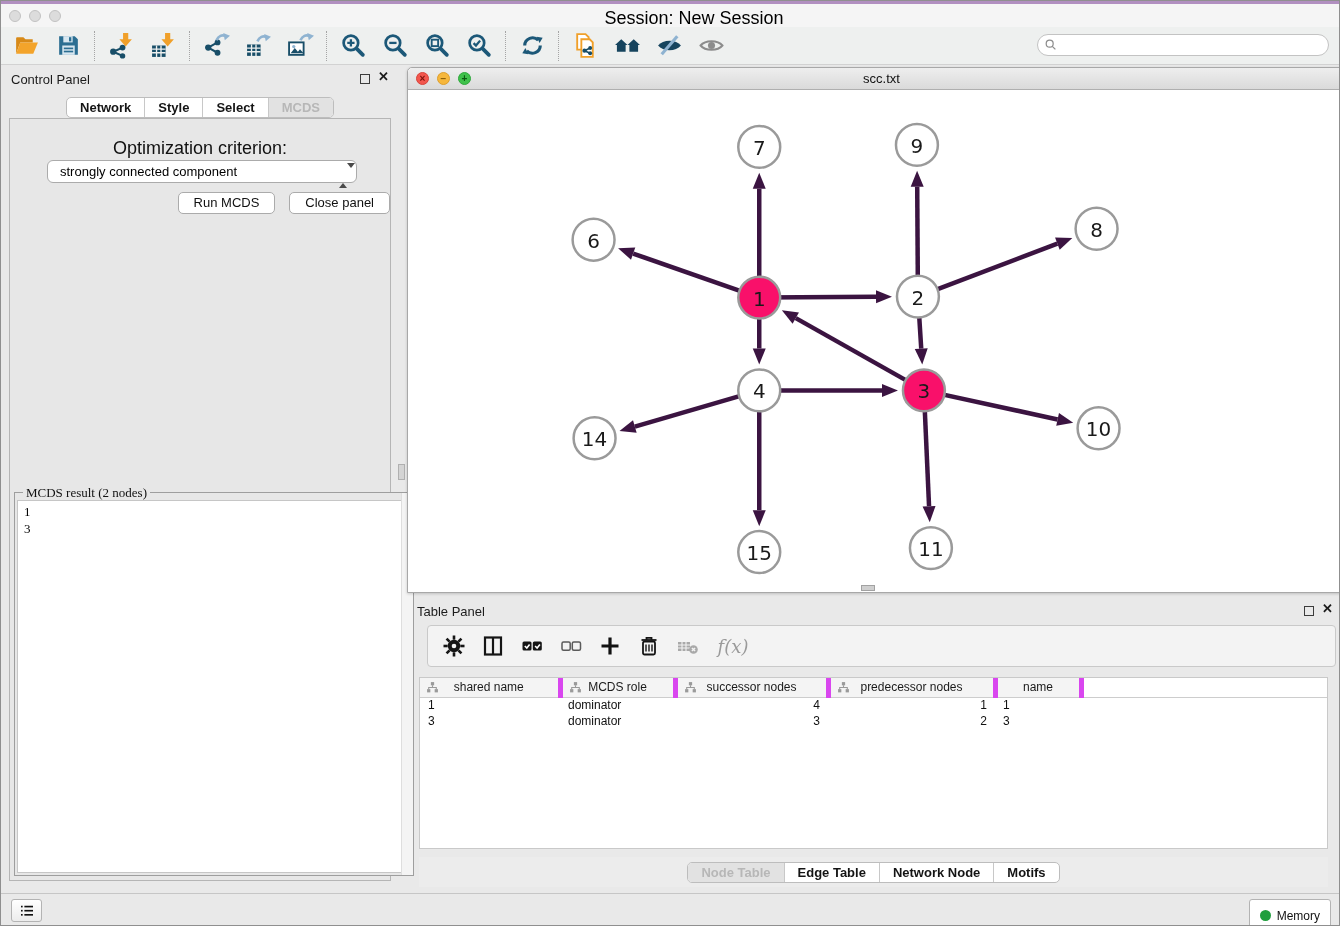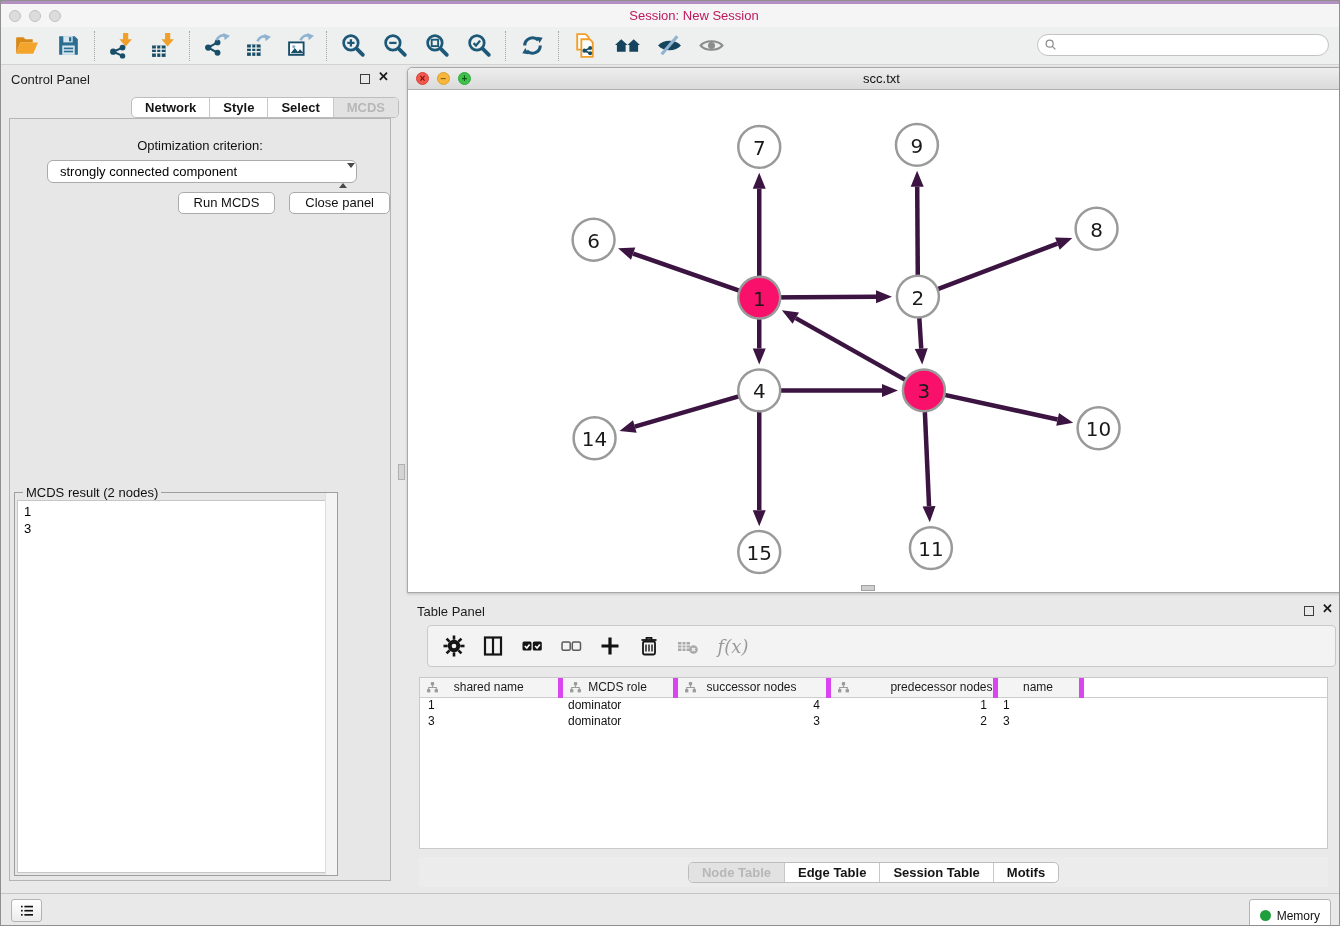--- a/index.html
+++ b/index.html
@@ -9,21 +9,21 @@
     background:#e9e9e9; overflow:hidden;
     font-family:"Liberation Sans", sans-serif;
     border:1px solid #8f8f8f;
   }
   
   .top-strip { position:absolute; left:0; top:0; width:100%; height:3px; background:#b18fc0; }
   .titlebar { position:absolute; left:0; top:3px; width:100%; height:23px; background:#f5f5f5; }
   .tl-dot { position:absolute; top:6px; width:12px; height:12px; border-radius:50%;
             background:#dcdcdc; border:1px solid #c2c2c2; }
   .window-title { position:absolute; left:0; right:0; top:4px; text-align:center;
-                  font-size:13px; color:#be185d;padding-left:48px; }
+                  font-size:18px; color:#000000;padding-left:48px; }
   
   .toolbar { position:absolute; left:0; top:26px; width:100%; height:38px; background:#eef0ef;
              border-bottom:1px solid #d2d2d2; display:flex; align-items:center; padding-left:4px; }
   .tb-btn { width:42px; height:34px; display:flex; align-items:center; justify-content:center; }
   .tb-btn svg { width:27px; height:27px; }
   .tb-sep { width:1px; height:30px; border-left:1px dotted #a5a5a5; margin:0 5px; }
   .search-wrap { position:absolute; right:10px; top:33px; width:292px; height:22px; }
   .search-wrap input { width:100%; height:100%; border:1px solid #c3c3c3; border-radius:11px;
       background:#fff; padding:0 8px 0 26px; font-size:12px; outline:none;
       font-family:"Liberation Sans",sans-serif; }
@@ -35,38 +35,38 @@
   .p-close::after { content:"✕"; }
   
   .seg { display:inline-flex; border:1px solid #bdbdbd; border-radius:5px; overflow:hidden;
          background:#fff; height:21px; }
   .seg .sg { font-size:13px; line-height:19px; padding:0 13px; color:#141414;
              border-left:1px solid #c8c8c8; font-weight:bold; white-space:nowrap; }
   .seg .sg:first-child { border-left:none; }
   .seg .sg.active { background:#e2e2e2; color:#b7b7b7; }
   
   .control-panel { position:absolute; left:0; top:64px; width:398px; height:826px; }
-  .cp-tabs { position:absolute; left:0; top:32px; width:100%; display:flex; justify-content:flex-end; z-index:2; }
+  .cp-tabs { position:absolute; left:0; top:32px; width:100%; display:flex; justify-content:center; z-index:2; }
   .cp-box { position:absolute; left:8px; top:53px; width:382px; height:763px;
             background:#e7e7e7; border:1px solid #b5b5b5; }
-  .opt-label { position:absolute; top:19px; width:100%; text-align:center; font-size:13px; color:#111; }
+  .opt-label { position:absolute; top:19px; width:100%; text-align:center; font-size:18px; color:#111; }
   .dropdown { position:absolute; left:37px; top:41px; width:310px; height:23px; background:#fff;
               border:1px solid #ababab; border-radius:6px; font-size:13px; line-height:21px;
               padding-left:12px; }
   .dd-arrows { position:absolute; right:8px; top:4px; width:9px; height:14px; }
   .dd-arrows .up { width:0; height:0; border-left:4.5px solid transparent; border-right:4.5px solid transparent;
                    border-bottom:5px solid #4a4a4a; margin-bottom:3px; }
   .dd-arrows .dn { width:0; height:0; border-left:4.5px solid transparent; border-right:4.5px solid transparent;
                    border-top:5px solid #4a4a4a; }
   .btn-row { position:absolute; top:73px; width:100%; display:flex; justify-content:flex-end; gap:14px; }
   .mac-btn { height:22px; background:#fff; border:1px solid #ababab; border-radius:5px;
              font-size:13px; padding:0 15px; line-height:20px; color:#111;
              font-family:"Liberation Sans",sans-serif; }
-  .result-box { position:absolute; left:4px; top:373px; width:324px; height:384px;
-                border:1px solid #9e9e9e; background:#e7e7e7; }
+  .result-box { position:absolute; left:4px; top:373px; width:400px; height:384px;
+                border:1px solid #9e9e9e; background:#e7e7e7;font-family:Liberation Serif, serif; }
   .result-legend { position:absolute; left:8px; top:-8px; background:#e7e7e7; padding:0 3px;
                    font-size:13px; color:#111; }
   .result-area { position:absolute; left:2px; top:7px; right:2px; bottom:2px; background:#fff;
                  border:1px solid #c6c6c6; font-size:13px; line-height:17px; padding:2px 6px; }
   .result-scroll { position:absolute; right:0; top:0; bottom:0; width:12px; background:#f4f4f4;
                    border-left:1px solid #dedede; }
   
   .v-split-grip { position:absolute; left:397px; top:463px; width:7px; height:16px;
                   background:#d4d4d4; border:1px solid #b0b0b0; }
   
@@ -466,21 +466,21 @@
                     <path d="M6 4v2M2.5 7.5V6h7v1.5" stroke="#9a9a9a" fill="none"></path>
                   </svg></span><span>MCDS role</span></th>
               <th style="width: 153px;"><span class="h-icon"><svg viewBox="0 0 12 12" width="13" height="13">
                     <g fill="#9a9a9a">
                       <rect x="4.5" y="1" width="3" height="3"></rect>
                       <rect x="1" y="7.5" width="3" height="3"></rect>
                       <rect x="8" y="7.5" width="3" height="3"></rect>
                     </g>
                     <path d="M6 4v2M2.5 7.5V6h7v1.5" stroke="#9a9a9a" fill="none"></path>
                   </svg></span><span>successor nodes</span></th>
-              <th style="width: 167px; text-align: right;"><span class="h-icon"><svg viewBox="0 0 12 12" width="13" height="13">
+              <th style="width: 167px;"><span class="h-icon"><svg viewBox="0 0 12 12" width="13" height="13">
                     <g fill="#9a9a9a">
                       <rect x="4.5" y="1" width="3" height="3"></rect>
                       <rect x="1" y="7.5" width="3" height="3"></rect>
                       <rect x="8" y="7.5" width="3" height="3"></rect>
                     </g>
                     <path d="M6 4v2M2.5 7.5V6h7v1.5" stroke="#9a9a9a" fill="none"></path>
                   </svg></span><span>predecessor nodes</span></th>
               <th style="width: 86px;"><span>name</span></th>
               <th class="filler"></th>
             </tr>
@@ -503,21 +503,21 @@
               <td></td>
             </tr>
           </tbody>
       </table>
     </div>
 
     <div class="tbl-tabs-strip">
       <div class="seg" id="tbl-tabs">
           <span class="sg active">Node Table</span>
           <span class="sg">Edge Table</span>
-          <span class="sg">Session Table</span>
+          <span class="sg">Network Node</span>
           <span class="sg">Motifs</span>
         </div>
     </div>
   </div>
 
   <div class="status-bar">
     <div class="status-btn">
       <svg viewBox="0 0 24 24" width="18" height="18">
           <g fill="#111">
             <rect x="4" y="5" width="2.2" height="2.2"></rect>

